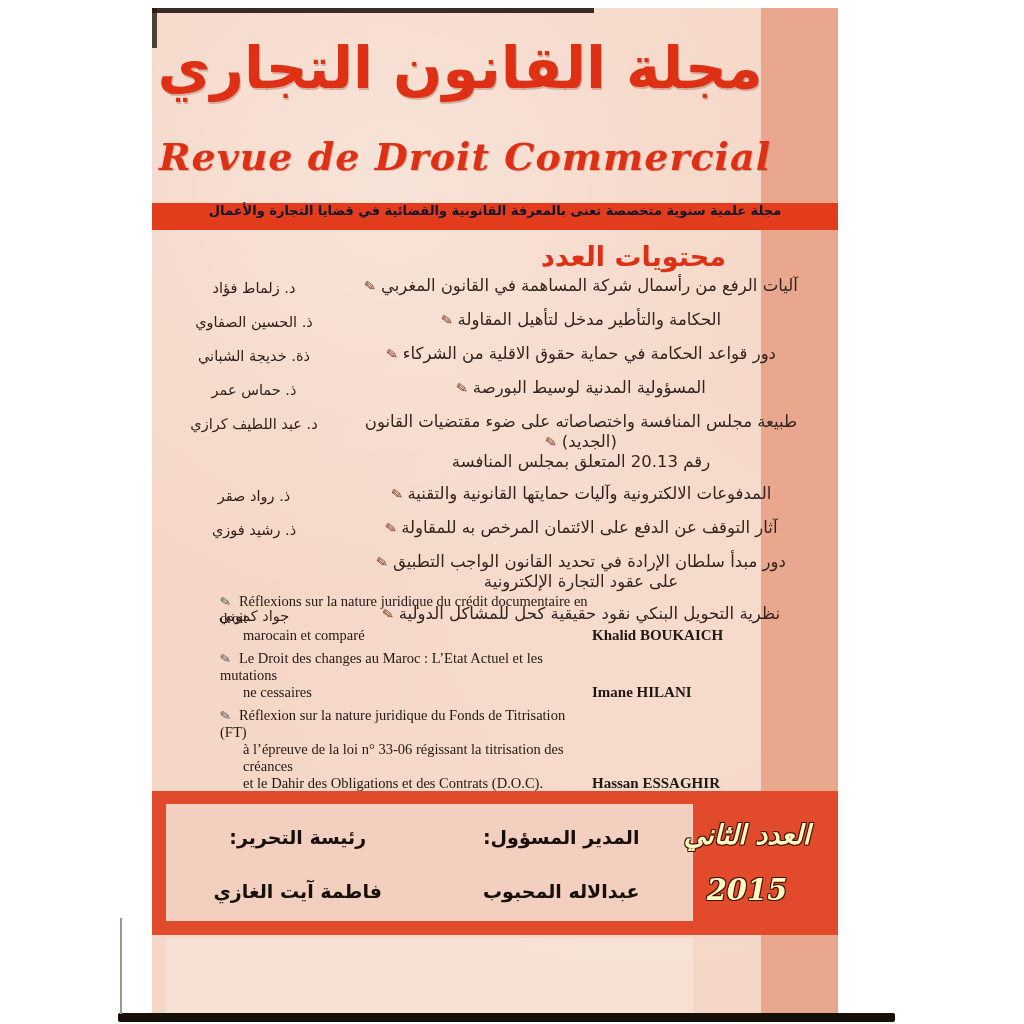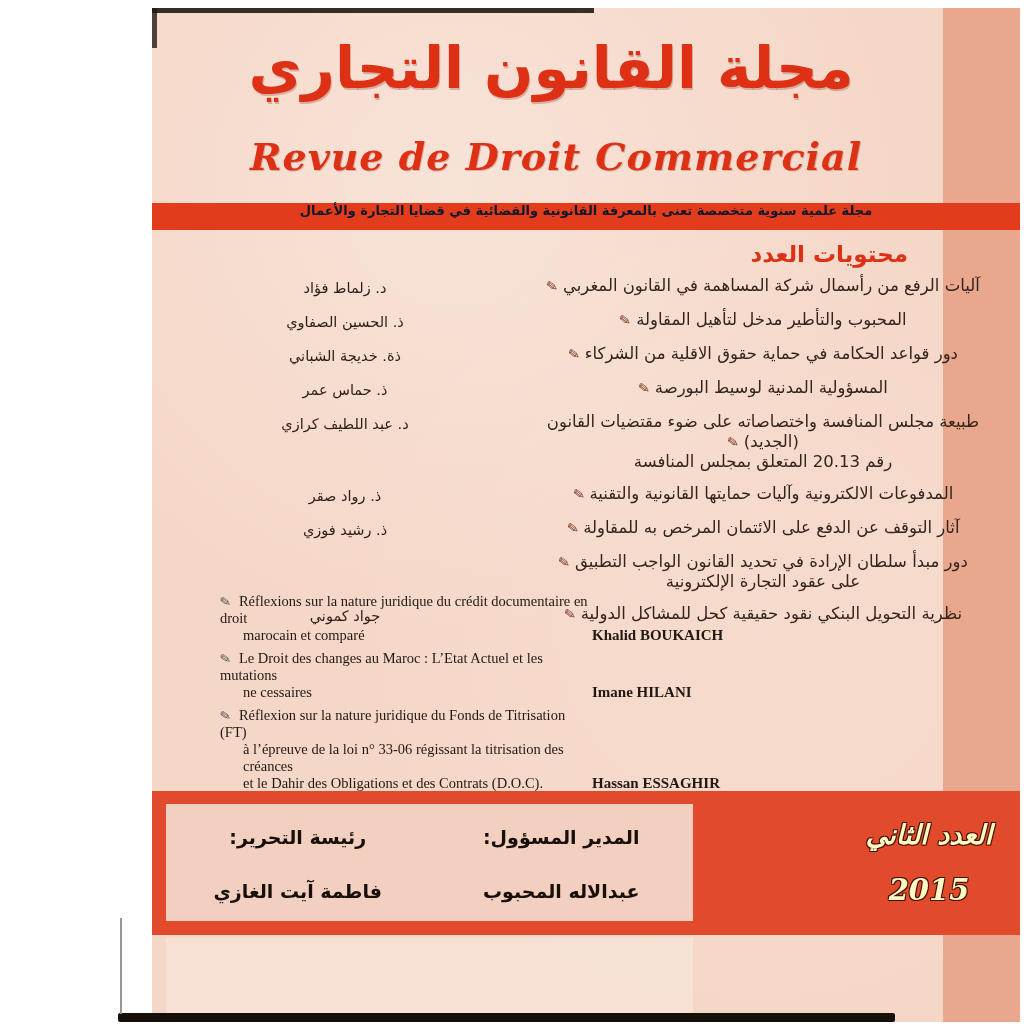--- a/index.html
+++ b/index.html
@@ -3,21 +3,21 @@
 <meta charset="utf-8">
 <style>
   html,body{margin:0;padding:0;}
   body{
     width:1024px;height:1024px;position:relative;overflow:hidden;
     background:#ffffff;
     font-family:"DejaVu Sans", sans-serif;
   }
   
   .cover{
-    position:absolute;left:152px;top:8px;width:868px;height:1014px;
+    position:absolute;left:152px;top:8px;width:686px;height:1014px;
     background:#f5d7c7;
     background-image:radial-gradient(circle at 35% 18%, rgba(255,255,255,.30), rgba(255,255,255,0) 45%),
                      radial-gradient(circle at 70% 60%, rgba(255,255,255,.12), rgba(255,255,255,0) 50%);
     overflow:hidden;
   }
   .side-strip{position:absolute;top:0;right:0;width:77px;height:100%;background:#e9a88e;}
   .edge-top{position:absolute;top:0;left:0;width:442px;height:5px;background:#241a12;opacity:.9;}
   .edge-top-left{position:absolute;top:0;left:0;width:5px;height:40px;background:#241a12;opacity:.8;}
   .page-bottom-bar{position:absolute;left:118px;top:1013px;width:777px;height:9px;background:#161009;border-radius:2px;}
   .page-left-line{position:absolute;left:120px;top:918px;width:2px;height:96px;background:#9a958d;}
@@ -36,21 +36,21 @@
     text-shadow:1px 1px 0 rgba(120,30,10,.25);
   }
   .banner{
     position:absolute;top:195px;left:0;width:100%;height:27px;
     background:#e23c1d;color:#0f172a;direction:rtl;
     display:flex;justify-content:center;
     font-size:13px;font-weight:bold;
   }
   .contents-heading{
     position:absolute;top:233px;right:112px;
-    direction:rtl;font-size:23px;font-weight:bold;color:#de3015;
+    direction:rtl;font-size:27px;font-weight:bold;color:#de3015;
   }
 
   
   .toc{position:absolute;top:268px;left:0;right:0;direction:rtl;color:#33231d;}
   .toc-row{display:flex;margin-bottom:12px;line-height:20px;font-size:16.5px;align-items:flex-start;}
   .toc-title{width:450px;margin-right:32px;text-align:center;}
   .toc-author{flex:1;text-align:center;font-size:14.5px;color:#2b1c15;padding-top:2px;}
   .pen-ar{color:#7c3a24;font-size:14px;display:inline-block;transform:rotate(-8deg);margin-right:5px;}
 
   
@@ -105,21 +105,21 @@
 
     <div class="toc-row">
       <div class="toc-title">
         <span>آليات الرفع من رأسمال شركة المساهمة في القانون المغربي</span><span class="pen-ar">✎</span>
       </div>
       <div class="toc-author">د. زلماط فؤاد</div>
     </div>
 
     <div class="toc-row">
       <div class="toc-title">
-        <span>المحبوب والتأطير مدخل لتأهيل المقاولة</span><span class="pen-ar">✎</span>
+        <span>الحكامة والتأطير مدخل لتأهيل المقاولة</span><span class="pen-ar">✎</span>
       </div>
       <div class="toc-author">ذ. الحسين الصفاوي</div>
     </div>
 
     <div class="toc-row">
       <div class="toc-title">
         <span>دور قواعد الحكامة في حماية حقوق الاقلية من الشركاء</span><span class="pen-ar">✎</span>
       </div>
       <div class="toc-author">ذة. خديجة الشباني</div>
     </div>

